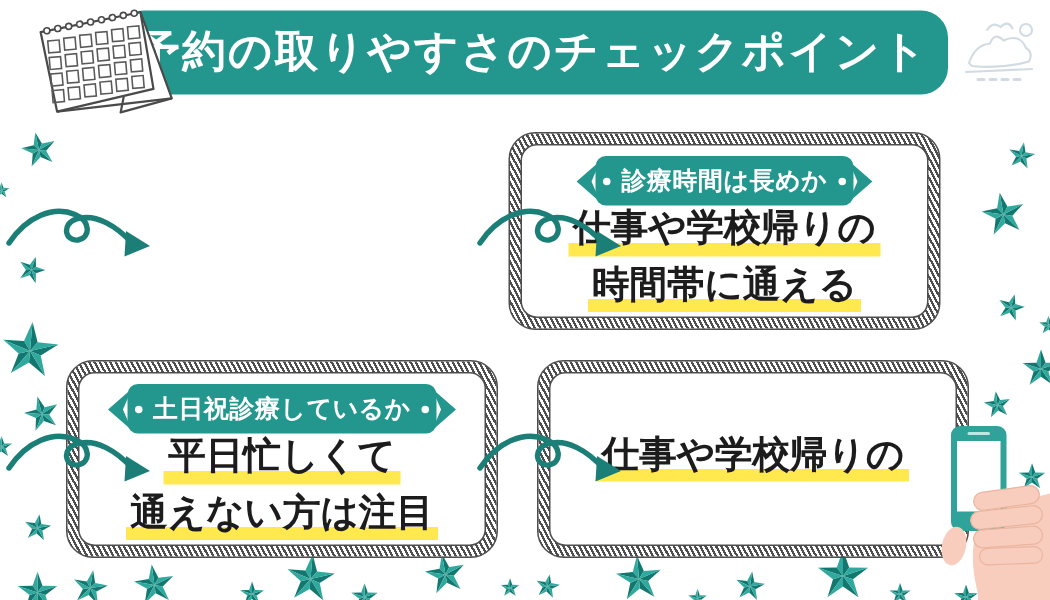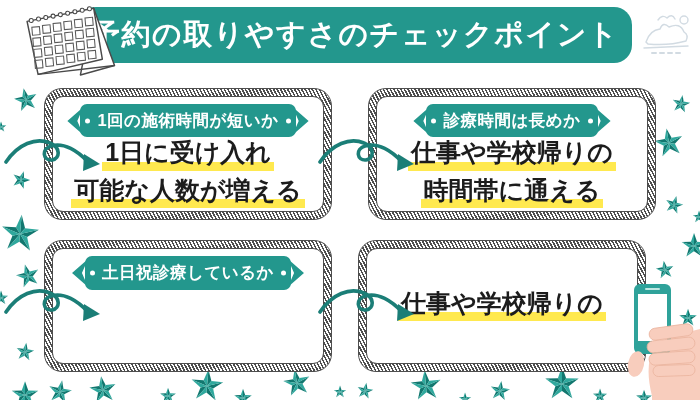--- a/index.html
+++ b/index.html
@@ -17,21 +17,21 @@
 
   .calendar{position:absolute;left:16px;top:2px;width:106px;height:78px;z-index:4;transform:rotate(-5deg);}
   .mascot{position:absolute;left:638px;top:8px;width:56px;height:52px;z-index:3;opacity:.75;}
 
   
   .card{position:absolute;width:288px;height:132px;border-radius:18px;z-index:2;
     background:repeating-linear-gradient(62deg,#ffffff 0 1.6px,var(--rope) 1.6px 3.1px);
     border:1px solid var(--rope);}
   .card-inner{position:absolute;inset:7px;background:#fff;border:1px solid var(--rope);
     border-radius:11px;display:flex;flex-direction:column;align-items:center;}
-  .c1{left:44px;top:88px}.c2{left:368px;top:88px}.c3{left:44px;top:240px}.c4{left:358px;top:240px}
+  .c1{left:44px;top:88px}.c2{left:339px;top:88px}.c3{left:44px;top:240px}.c4{left:358px;top:240px}
 
   
   .ribbon{position:relative;margin-top:7px;height:34px;background:var(--teal);color:#fff;
     border-radius:7px;display:flex;align-items:center;padding:0 17px;z-index:1;}
   .ribbon-text{font-size:16.5px;font-weight:bold;white-space:nowrap;letter-spacing:.5px;}
   .ribbon::before,.ribbon::after{content:"";position:absolute;top:3px;width:16px;height:28px;background:var(--teal);}
   .ribbon::before{left:-13px;clip-path:polygon(0 50%,100% 0,62% 50%,100% 100%);}
   .ribbon::after{right:-13px;clip-path:polygon(100% 50%,0 0,38% 50%,0 100%);}
   .ribbon .dot{position:absolute;top:50%;transform:translateY(-50%);width:5px;height:5px;border-radius:50%;background:#fff;}
   .ribbon .dot-l{left:5px}.ribbon .dot-r{right:5px}
@@ -103,33 +103,20 @@
   <svg class="mascot" viewBox="0 0 56 52">
     <g fill="none" stroke="#c3cfd9" stroke-width="1.4" stroke-linecap="round">
       <path d="M8 34 Q12 22 22 21 Q25 13 31 19 Q42 14 46 24 Q51 27 48 33 Q30 38 10 36 Z"></path>
       <circle cx="46" cy="12" r="4"></circle>
       <path d="M20 12 q4 -6 9 -2 q5 -5 8 1"></path>
       <path d="M6 40 L50 38"></path>
       <path d="M14 45 h4 M22 45 h4 M30 45 h4 M38 45 h4" stroke-width="2"></path>
     </g>
   </svg>
 
-  <div class="card c1">
-    <div class="card-inner">
-      <div class="ribbon">
-        <span class="dot dot-l"></span>
-        <span class="ribbon-text">1回の施術時間が短いか</span>
-        <span class="dot dot-r"></span>
-      </div>
-      <div class="card-body">
-        <span class="hl">1日に受け入れ</span>
-        <span class="hl">可能な人数が増える</span>
-      </div>
-    </div>
-  </div>
 
   <div class="card c2">
     <div class="card-inner">
       <div class="ribbon">
         <span class="dot dot-l"></span>
         <span class="ribbon-text">診療時間は長めか</span>
         <span class="dot dot-r"></span>
       </div>
       <div class="card-body">
         <span class="hl">仕事や学校帰りの</span>
@@ -137,20 +124,24 @@
       </div>
     </div>
   </div>
 
   <div class="card c3">
     <div class="card-inner">
       <div class="ribbon">
         <span class="dot dot-l"></span>
         <span class="ribbon-text">土日祝診療しているか</span>
         <span class="dot dot-r"></span>
+      </div>
+      <div class="card-body">
+        <span class="hl">平日忙しくて</span>
+        <span class="hl">通えない方は注目</span>
       </div>
     </div>
   </div>
 
   <div class="card c4">
     <div class="card-inner">
       <div class="card-body">
         <span class="hl">仕事や学校帰りの</span>
       </div>
     </div>

